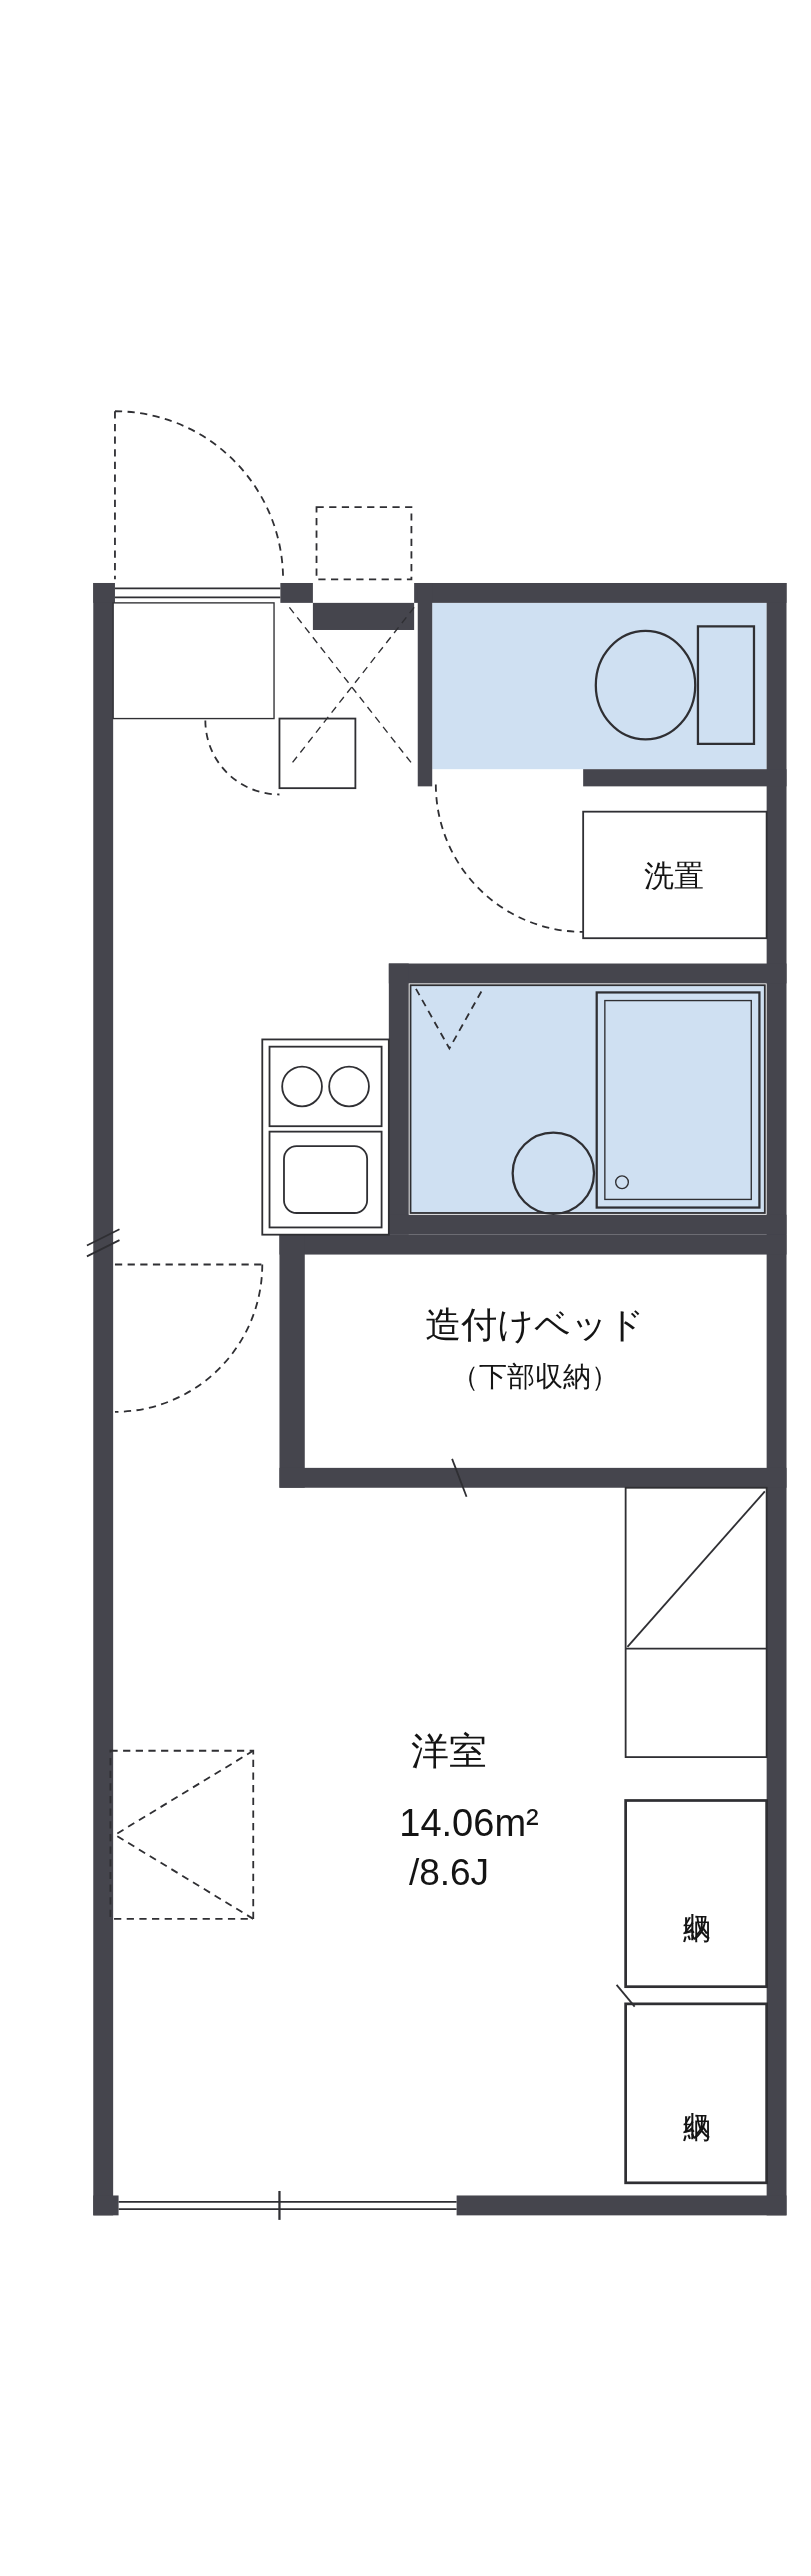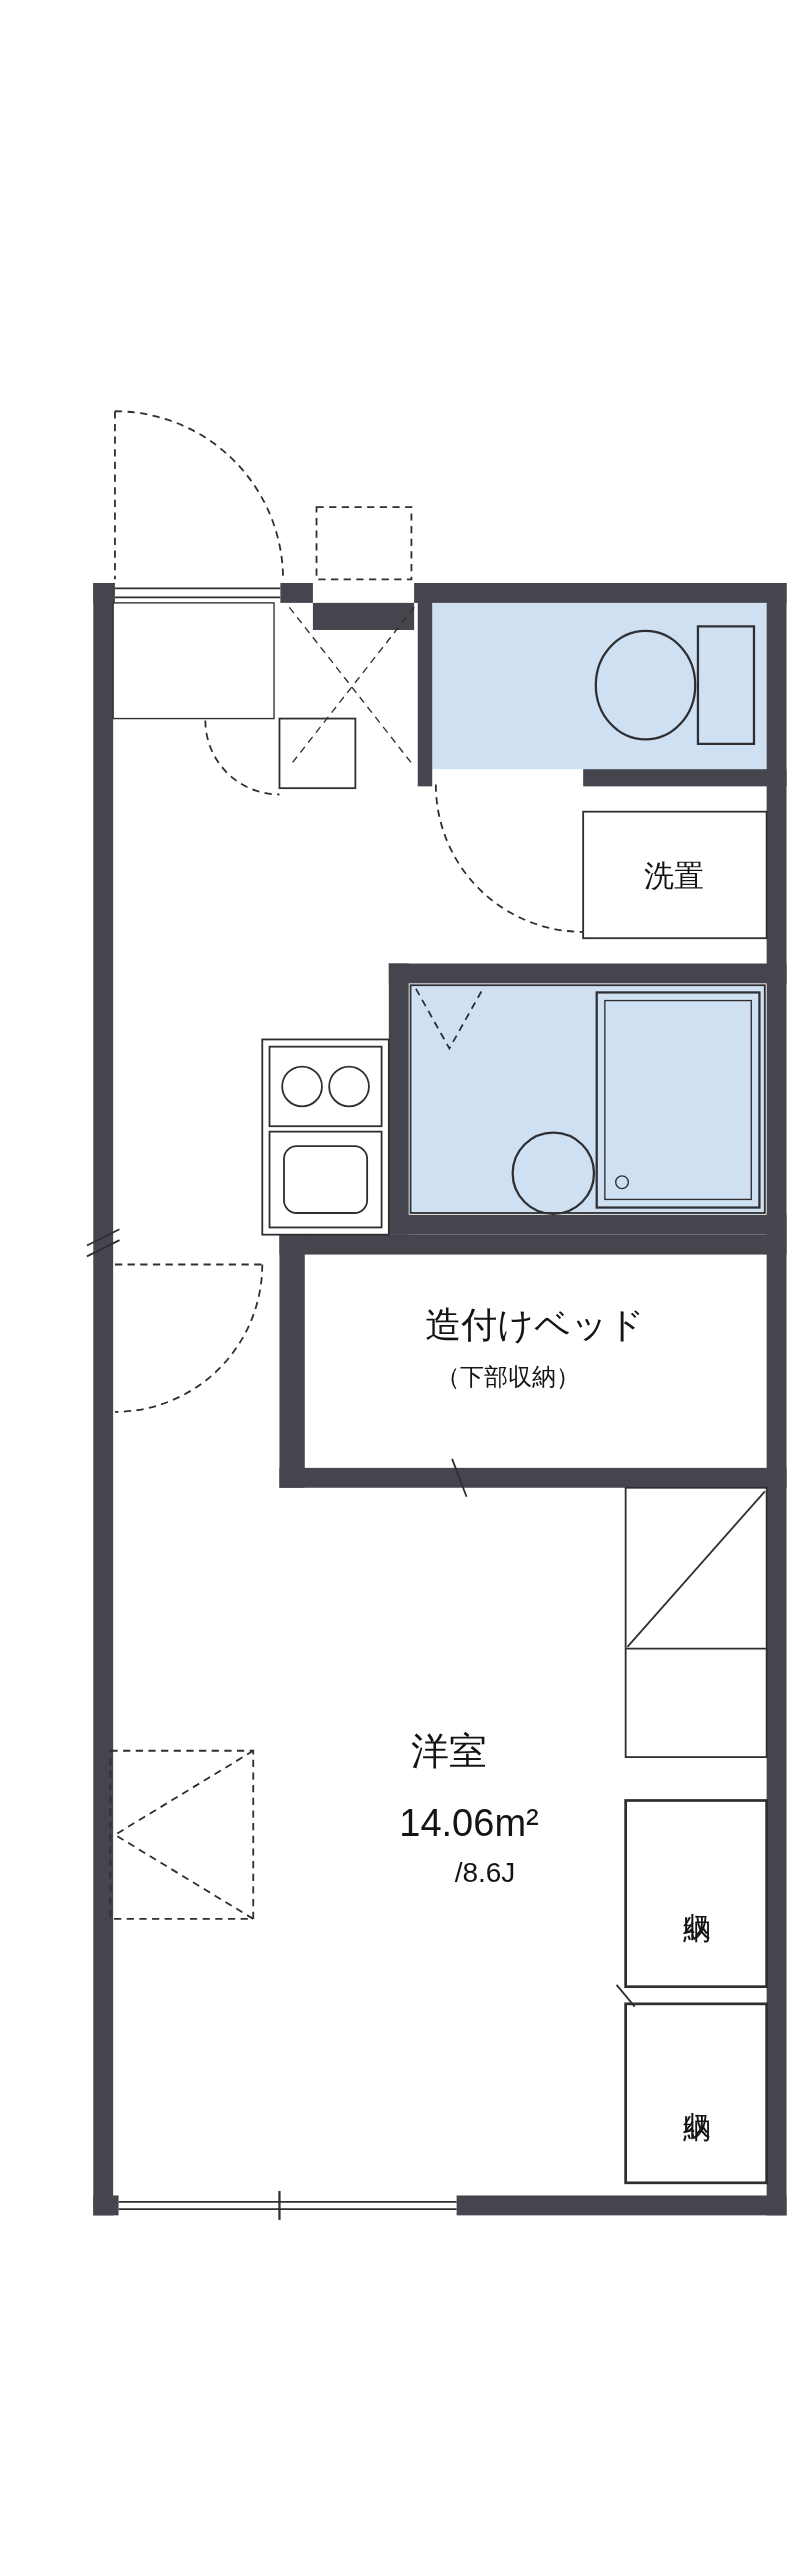--- a/index.html
+++ b/index.html
@@ -128,23 +128,23 @@
     <line class="ln" x1="96" y1="1378" x2="132" y2="1360"></line>
     <line class="ln" x1="96" y1="1390" x2="132" y2="1372"></line>
     <line class="ln" x1="500" y1="1614" x2="516" y2="1656"></line>
   </g>
 
 </svg>
 
 <div class="label" style="left:674px;top:875px;font-size:30px;">洗置</div>
 
 <div class="label" style="left:535px;top:1325px;font-size:36px;">造付けベッド</div>
-<div class="label" style="left:508px;top:1377px;font-size:24px;">（下部収納）</div>
+<div class="label" style="left:535px;top:1377px;font-size:28px;">（下部収納）</div>
 
 <div class="label" style="left:449px;top:1752px;font-size:38px;">洋室</div>
 <div class="label" style="left:449px;top:1824px;font-size:38px;margin-left:20px;">14.06m²</div>
-<div class="label" style="left:449px;top:1873px;font-size:28px;margin-left:36px;">/8.6J</div>
+<div class="label" style="left:449px;top:1873px;font-size:37px;">/8.6J</div>
 
 <div class="label vertical" style="left:696px;top:1894px;font-size:28px;">収納</div>
 <div class="label vertical" style="left:696px;top:2093px;font-size:28px;">収納</div>
 
 </div>
 
 
 </body></html>

